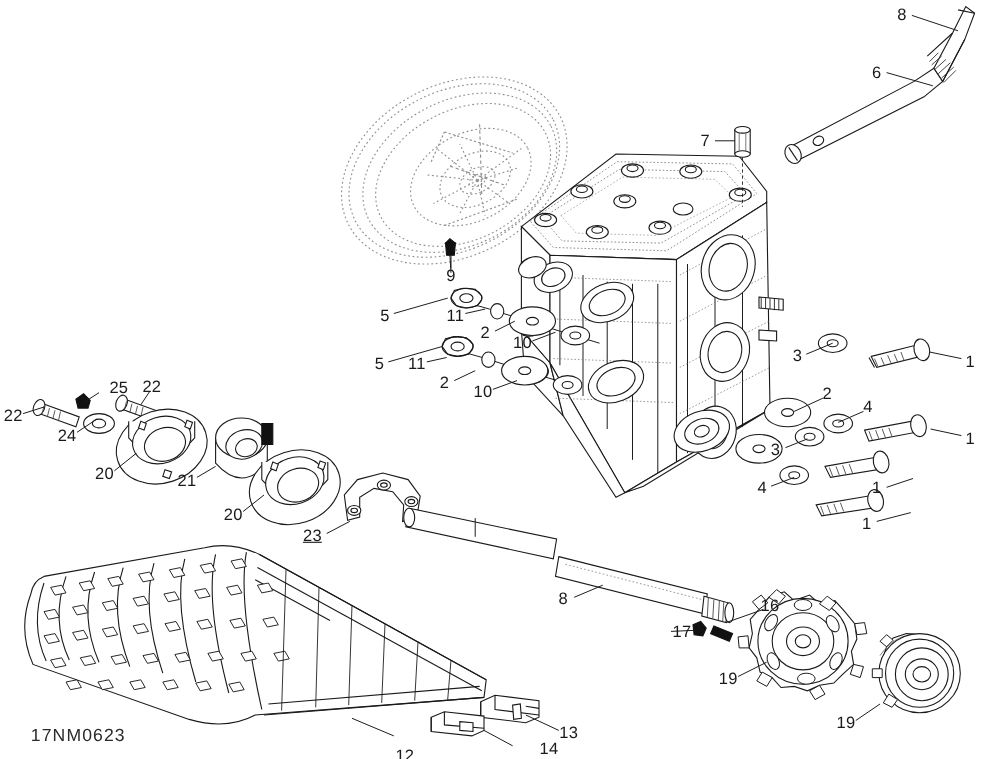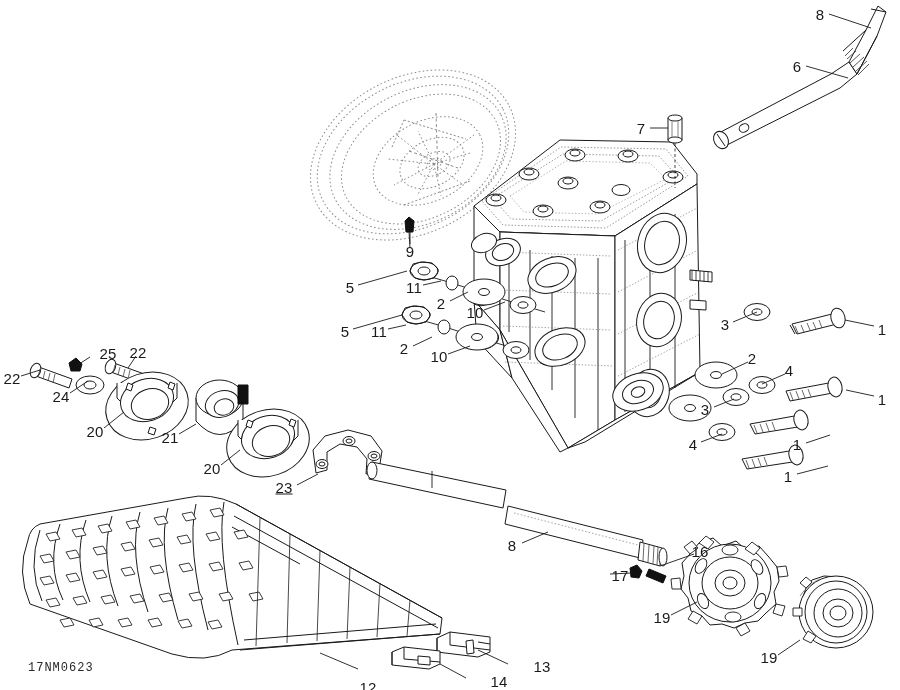--- a/index.html
+++ b/index.html
@@ -3,22 +3,22 @@
 <meta charset="utf-8">
 <style>
   html,body{margin:0;padding:0;background:#ffffff;}
   body{width:900px;height:690px;overflow:hidden;
        font-family:"Liberation Sans",sans-serif;color:#000;}
   #stage{position:relative;width:900px;height:690px;background:#fff;}
   svg.layer{position:absolute;left:0;top:0;width:900px;height:690px;}
   .lbl{position:absolute;font-family:"Liberation Sans",sans-serif;
        font-size:15px;color:#1a1a1a;white-space:nowrap;
        transform:translate(-50%,-50%);letter-spacing:.2px;}
-  .code{position:absolute;font-family:Liberation Mono, monospace;
-        font-size:12px;color:#2a2a2a;letter-spacing:1px;}
+  .code{position:absolute;font-family:Liberation Sans, sans-serif;
+        font-size:16px;color:#2a2a2a;letter-spacing:1px;}
 </style>
 </head>
 <body>
 
 <div id="stage">
 
   <svg class="layer" viewBox="0 0 900 690">
     <defs>
       <g id="hexnut">
         <ellipse cx="0" cy="0" rx="14" ry="9" fill="#fff" stroke="#1a1a1a" stroke-width="1"></ellipse>
@@ -558,21 +558,21 @@
       <div class="lbl" style="left: 345px; top: 331px;">5</div>
       <div class="lbl" style="left: 797px; top: 66px;">6</div>
       <div class="lbl" style="left: 641px; top: 128px;">7</div>
       <div class="lbl" style="left: 820px; top: 14px;">8</div>
       <div class="lbl" style="left: 410px; top: 251px;">9</div>
       <div class="lbl" style="left: 475px; top: 312px;">10</div>
       <div class="lbl" style="left: 439px; top: 356px;">10</div>
       <div class="lbl" style="left: 414px; top: 287px;">11</div>
       <div class="lbl" style="left: 379px; top: 331px;">11</div>
       <div class="lbl" style="left: 368px; top: 672px; margin-top: 15px;">12</div>
-      <div class="lbl" style="left: 542px; top: 666px;">13</div>
+      <div class="lbl" style="left: 517px; top: 666px;">13</div>
       <div class="lbl" style="left: 475px; top: 681px; margin-left: 24px;">14</div>
       <div class="lbl" style="left: 512px; top: 545px;">8</div>
       <div class="lbl" style="left: 700px; top: 551px;">16</div>
       <div class="lbl" style="left: 620px; top: 575px;">17</div>
       <div class="lbl" style="left: 662px; top: 617px;">19</div>
       <div class="lbl" style="left: 769px; top: 657px;">19</div>
       <div class="lbl" style="left: 95px; top: 431px;">20</div>
       <div class="lbl" style="left: 212px; top: 468px;">20</div>
       <div class="lbl" style="left: 170px; top: 437px;">21</div>
       <div class="lbl" style="left: 12px; top: 378px;">22</div>

